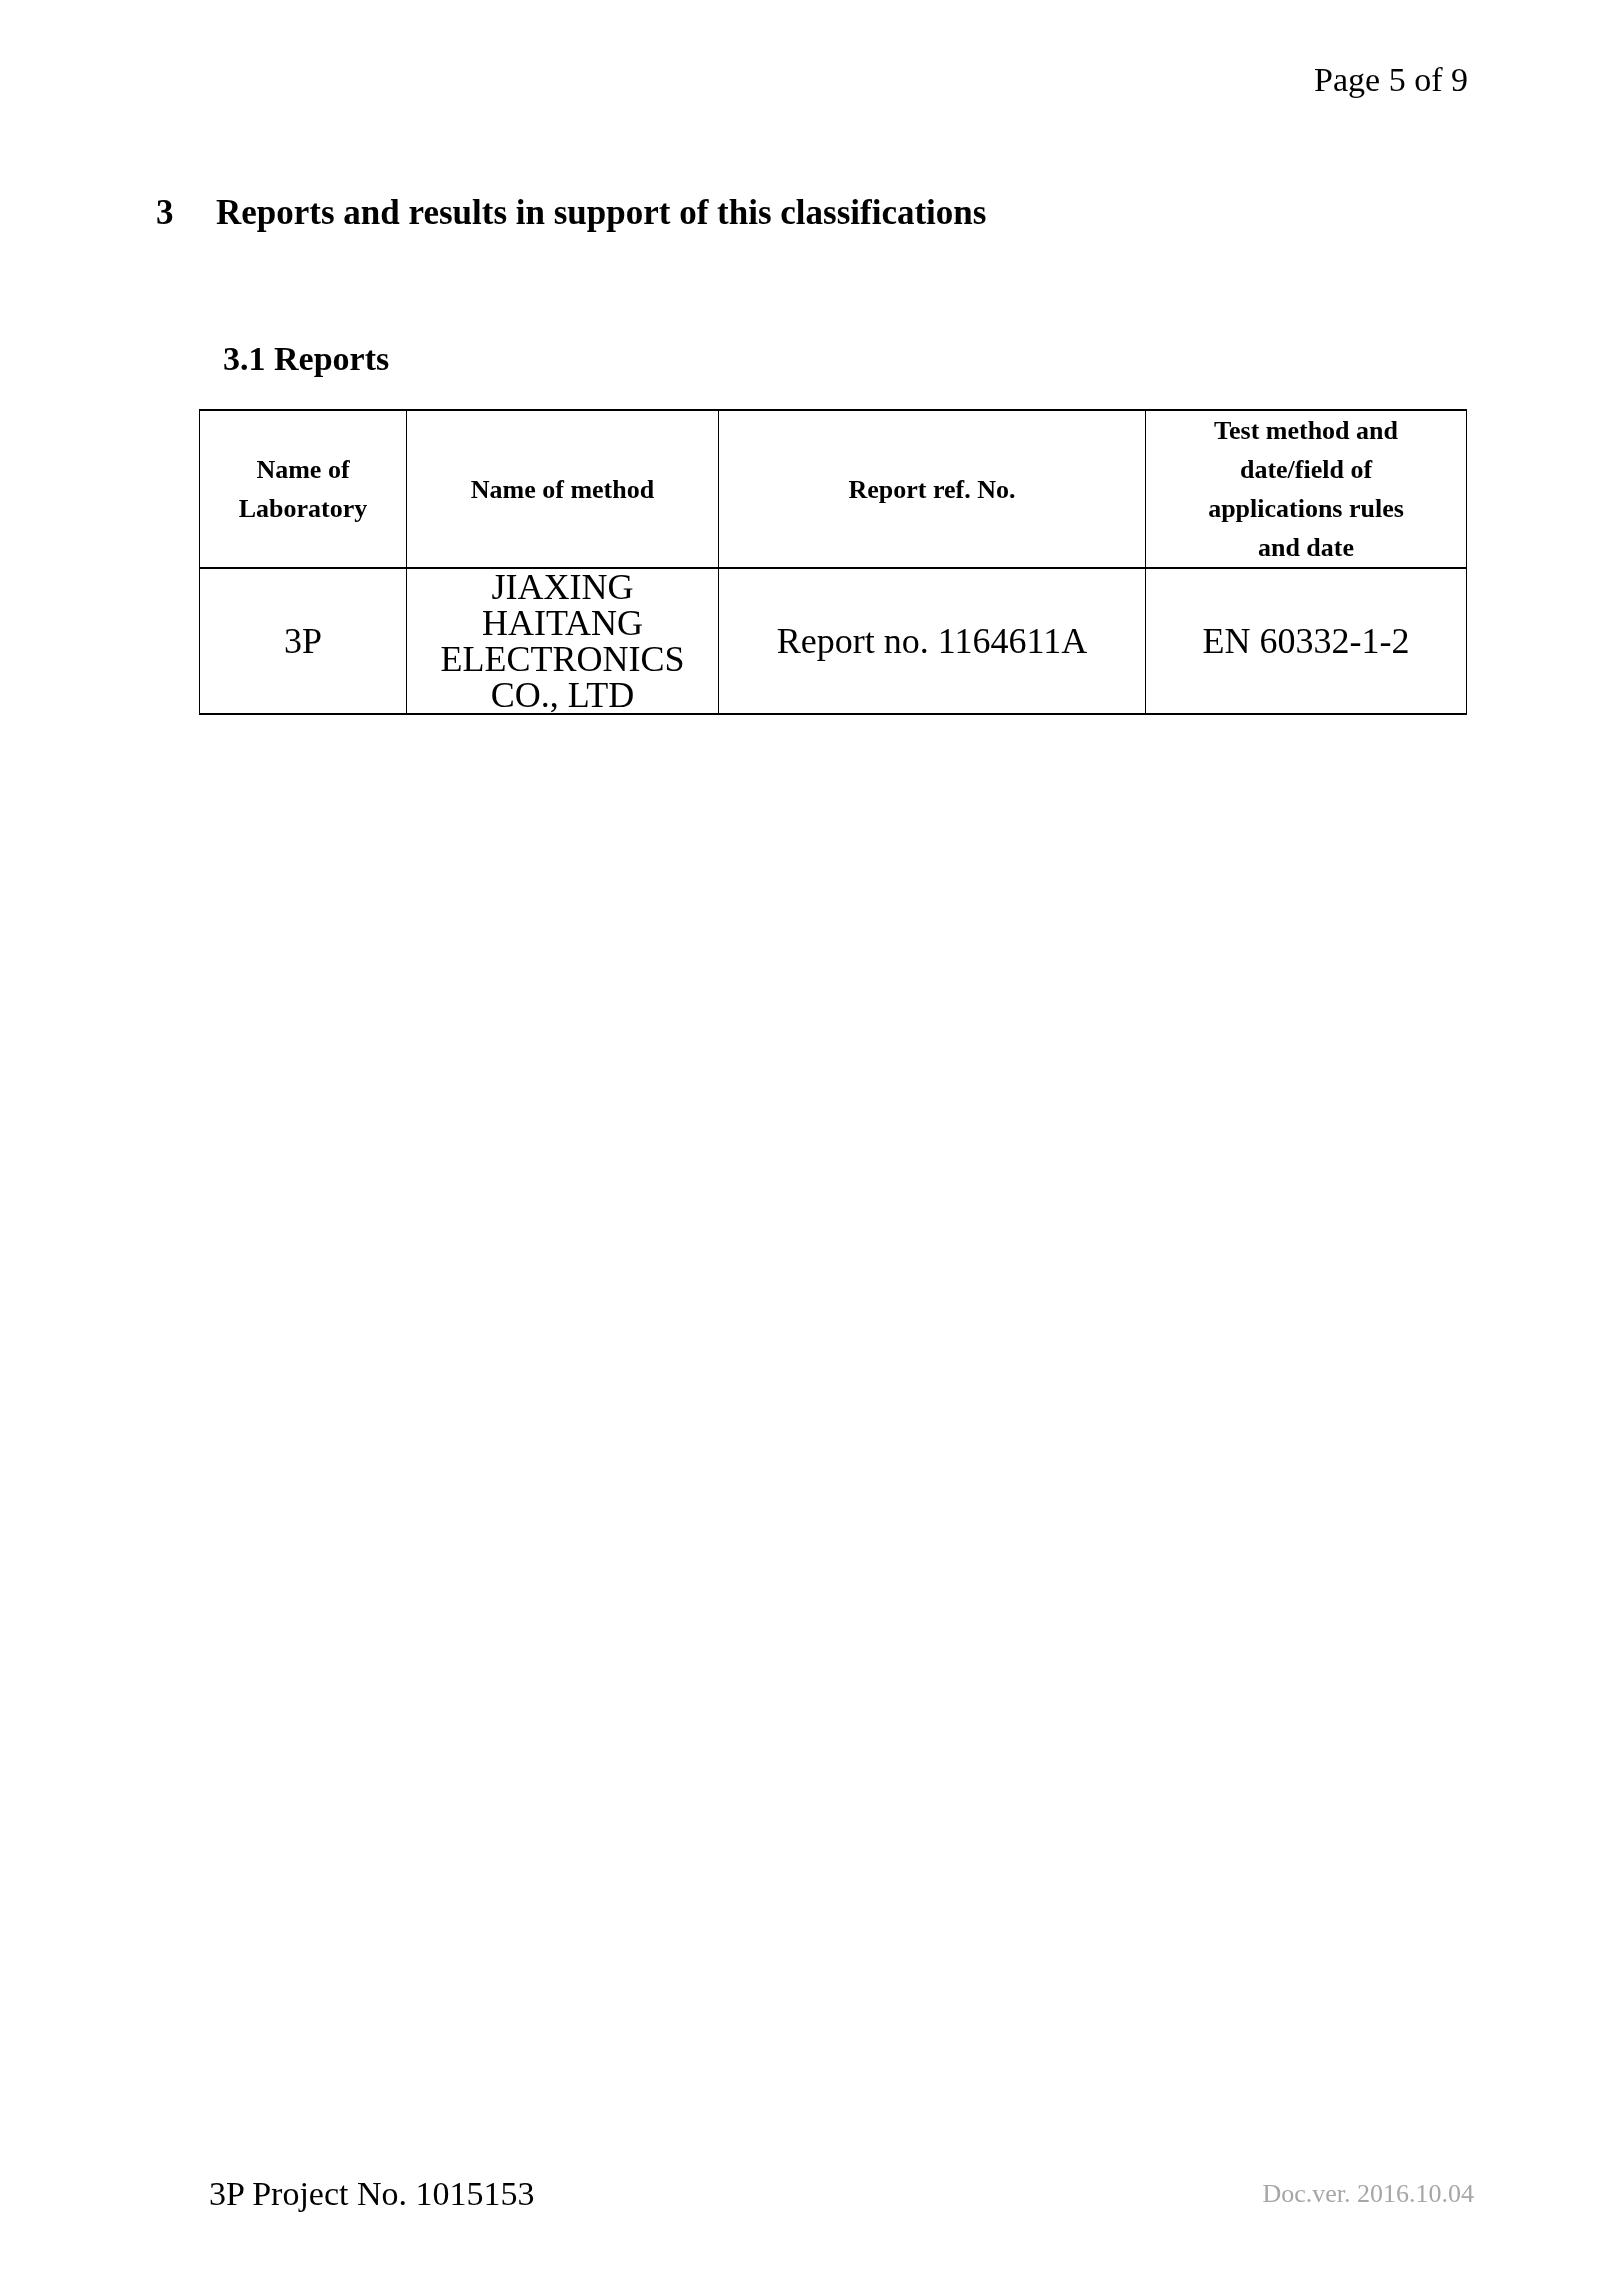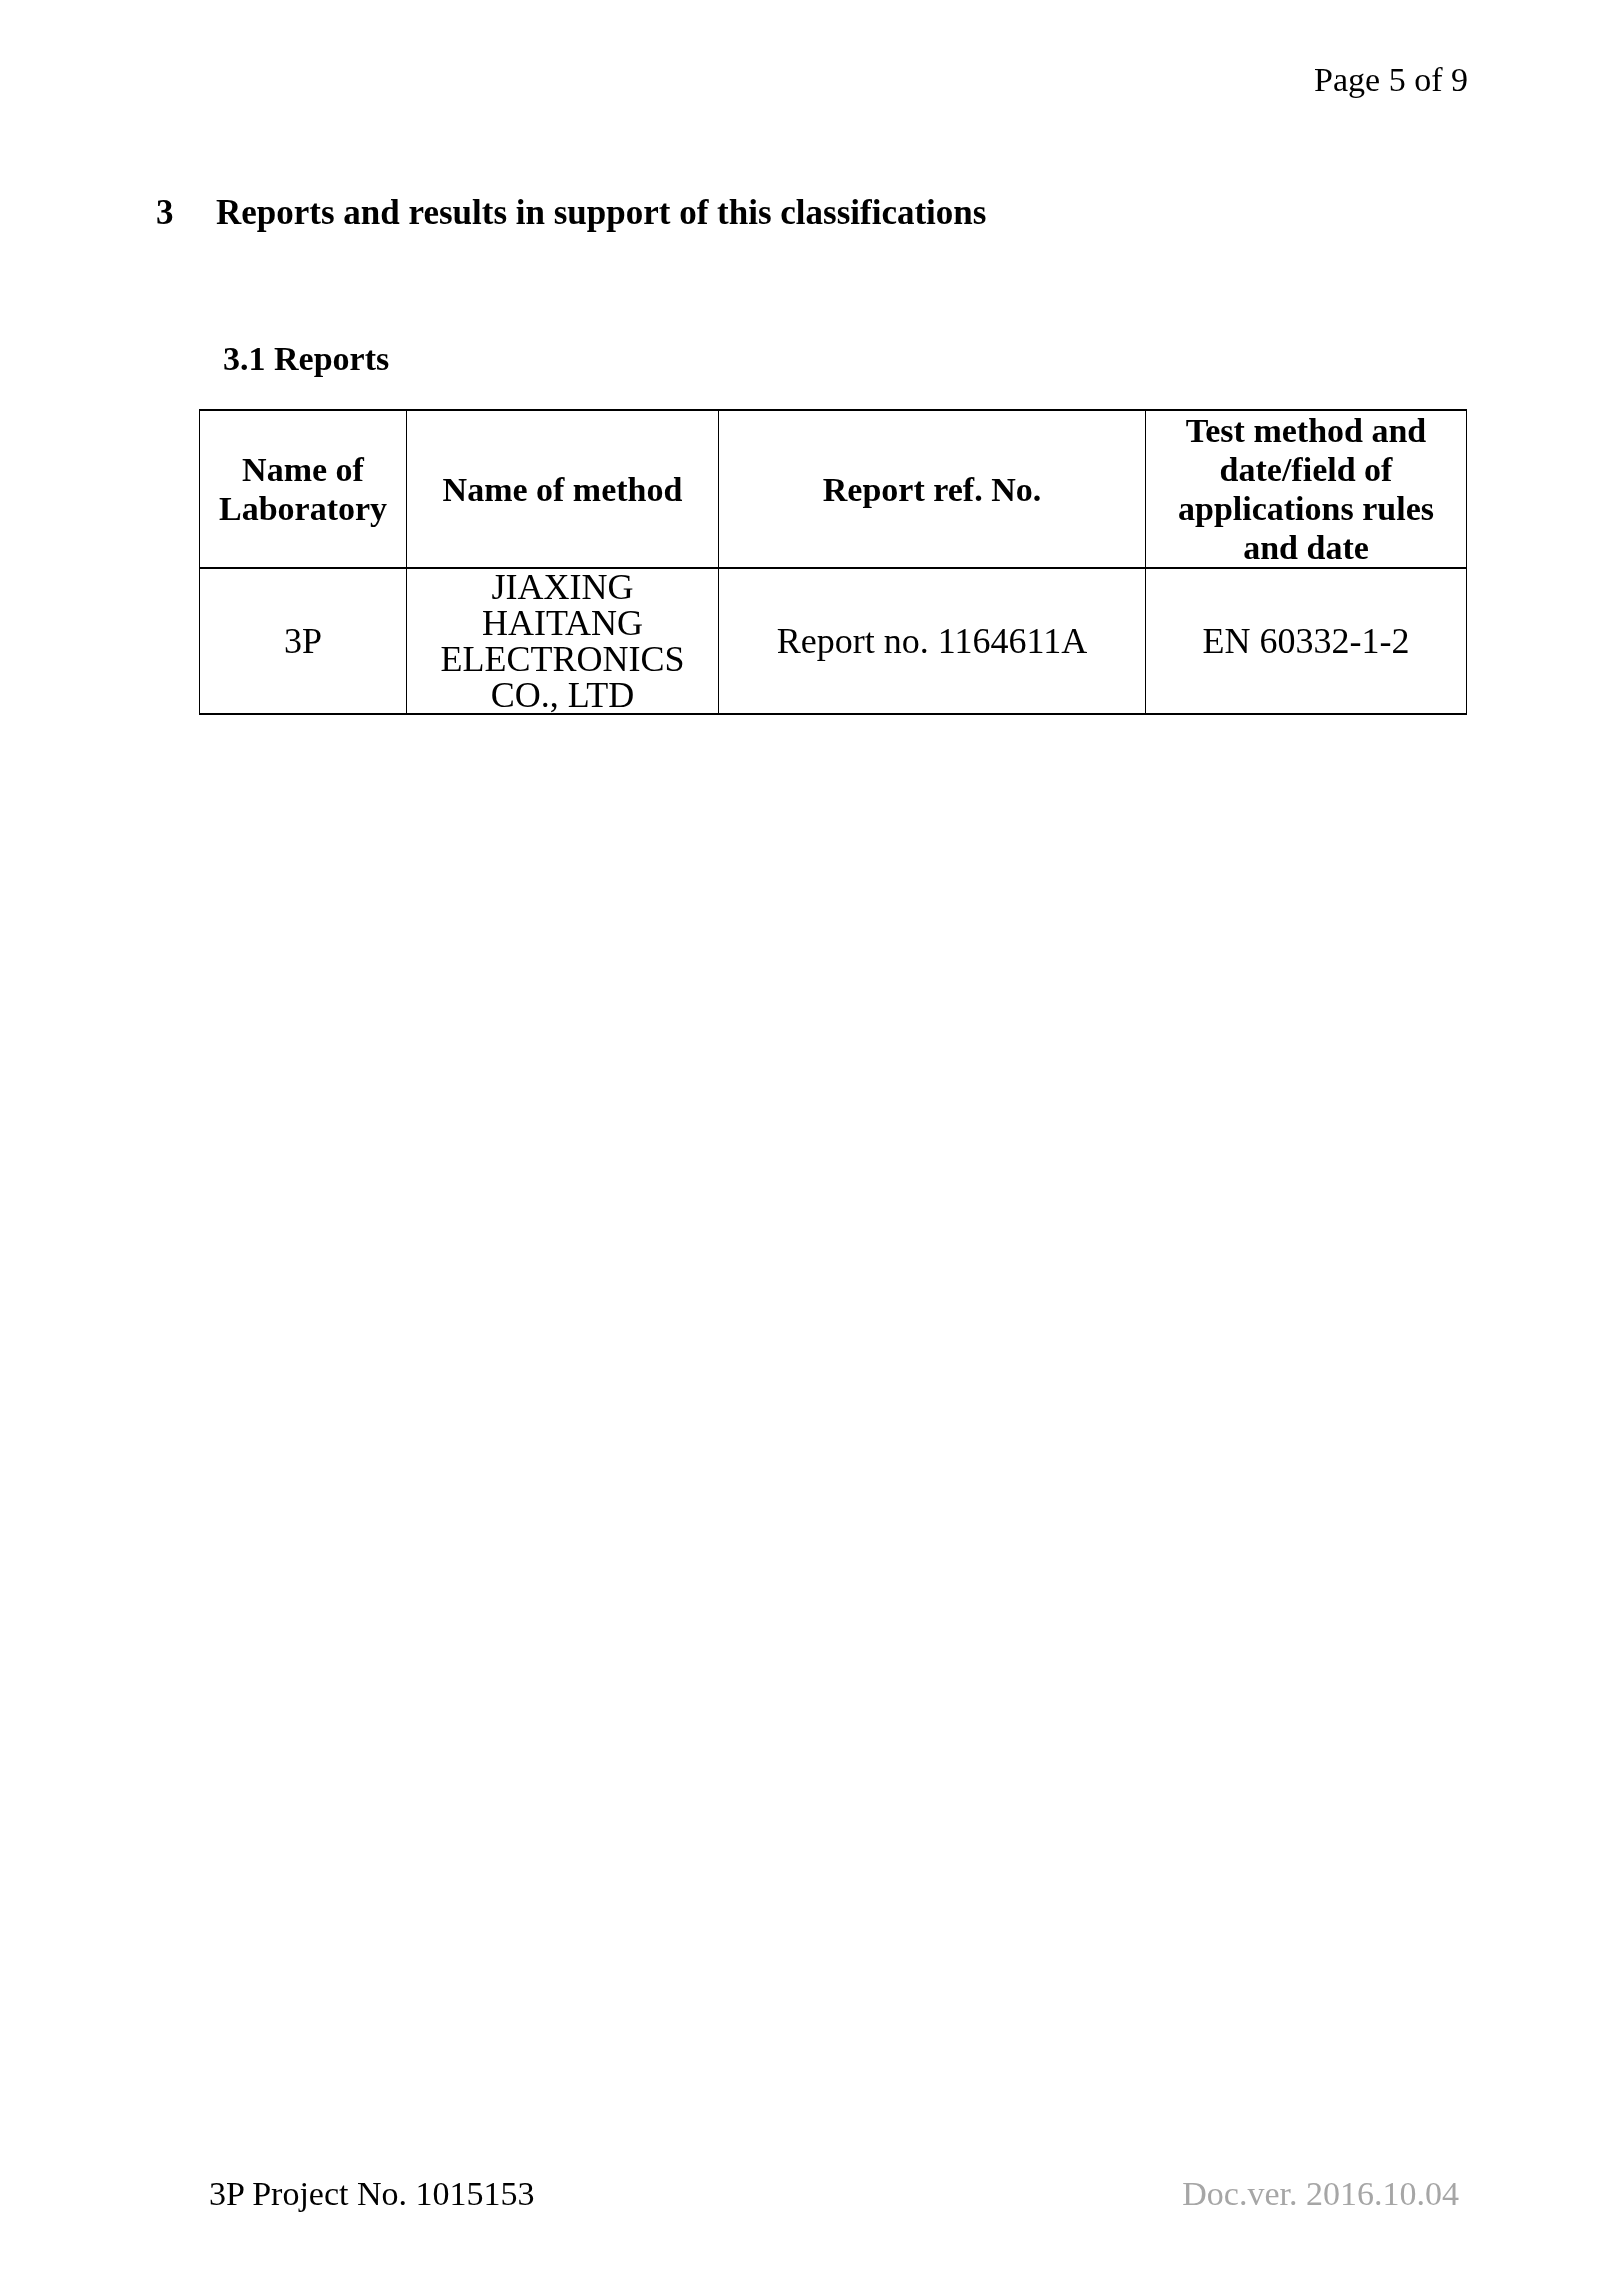--- a/index.html
+++ b/index.html
@@ -61,43 +61,43 @@
     border-right: 1.3px solid #000;
     border-top: 2px solid #000;
     border-bottom: 2px solid #000;
     text-align: center;
     vertical-align: middle;
     padding: 0 6.5px;
     white-space: pre-line;
     overflow: hidden;
   }
   .reports-table th {
-    font-size: 34px;
+    font-size: 26px;
     font-weight: bold;
     line-height: 39px;
     height: 156px;
   }
   .reports-table td {
     font-size: 36px;
     font-weight: normal;
     line-height: 36px;
     height: 141px;
   }
   .footer-left {
     position: absolute;
     top: 2174px;
     left: 209px;
     font-size: 34px;
     line-height: 39px;
   }
   .footer-right {
     position: absolute;
     top: 2174px;
-    right: 164px;
-    font-size: 34px;
+    right: 149px;
+    font-size: 26px;
     line-height: 39px;
     text-align: right;
   }
 </style>
 </head>
 <body>
 
 <div class="page">
 
   <div class="page-number">Page 5 of 9</div>

